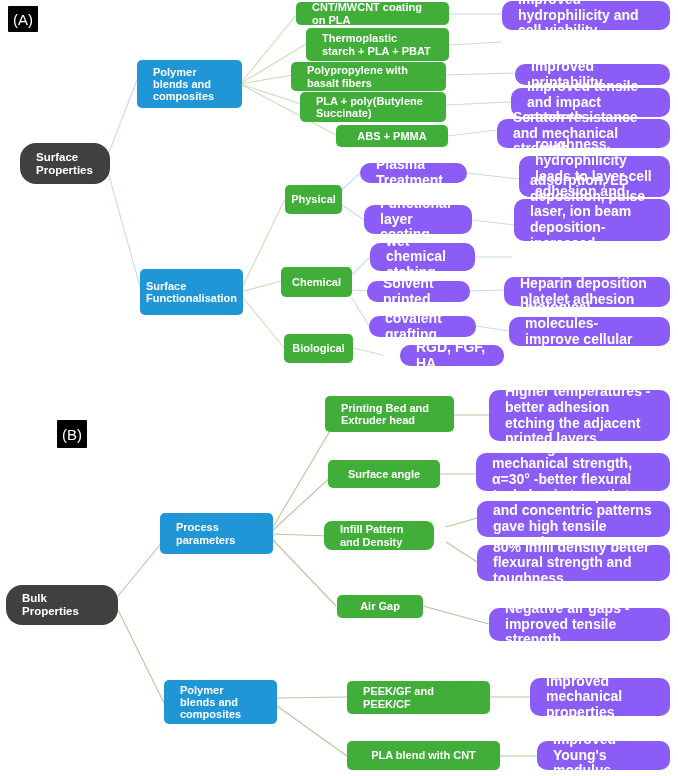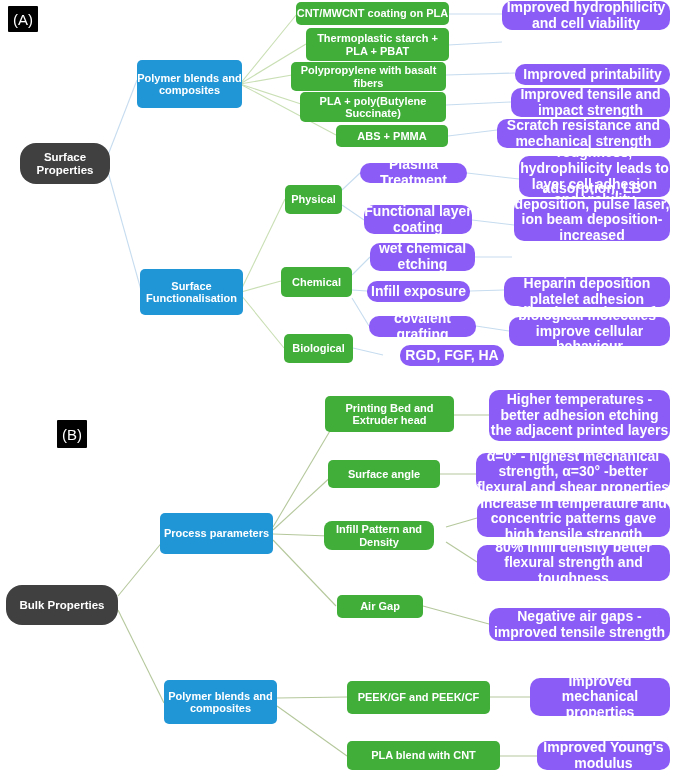--- a/index.html
+++ b/index.html
@@ -19,26 +19,26 @@
     left:0;top:0;
     width:678px;height:776px;
     pointer-events:none;
   }
   .node{
     position:absolute;
     box-sizing:border-box;
     display:flex;
     align-items:center;
     justify-content:center;
-    text-align:center;
+    text-align:left;
     color:#ffffff;
     font-weight:bold;
     line-height:1.12;
     border-radius:5px;
-    padding:1px 0;
+    padding:1px 16px;
     z-index:2;
   }
   .node.black{background:#404040;border-radius:16px;font-size:11.5px;}
   .node.lblue{background:#2196d6;font-size:11px;}
   .node.green{background:#40ae39;font-size:11px;}
   .node.dblue{background:#8b5cf6;font-size:14px;border-radius:10px;}
   .panel-label{
     position:absolute;
     background:#010101;
     color:#ffffff;
@@ -140,21 +140,21 @@
   <div class="node dblue" style="left:511px;top:88px;width:159px;height:29px;">Improved tensile and impact strength</div>
   <div class="node dblue" style="left:497px;top:119px;width:173px;height:29px;">Scratch resistance and mechanical strength</div>
 
   <div class="node green" style="left:285px;top:185px;width:57px;height:29px;">Physical</div>
   <div class="node green" style="left:281px;top:267px;width:71px;height:30px;">Chemical</div>
   <div class="node green" style="left:284px;top:334px;width:69px;height:29px;">Biological</div>
 
   <div class="node dblue" style="left:360px;top:163px;width:107px;height:20px;">Plasma Treatment</div>
   <div class="node dblue" style="left:364px;top:205px;width:108px;height:29px;">Functional layer coating</div>
   <div class="node dblue" style="left:370px;top:243px;width:105px;height:28px;">wet chemical etching</div>
-  <div class="node dblue" style="left:367px;top:281px;width:103px;height:21px;">Infill exposure</div>
+  <div class="node dblue" style="left:367px;top:281px;width:103px;height:21px;">Solvent printed</div>
   <div class="node dblue" style="left:369px;top:316px;width:107px;height:21px;">covalent grafting</div>
   <div class="node dblue" style="left:383px;top:345px;width:104px;height:21px;margin-left:17px;">RGD, FGF, HA</div>
 
   <div class="node dblue" style="left:519px;top:156px;width:151px;height:41px;">roughness, hydrophilicity leads to layer cell adhesion and viability</div>
   <div class="node dblue" style="left:514px;top:199px;width:156px;height:42px;">adsorption, LB deposition, pulse laser, ion beam deposition- increased hydrophilicity</div>
   <div class="node dblue" style="left:512px;top:244px;width:158px;height:29px;margin-top:34px;">surface functional groups and porosity</div>
   <div class="node dblue" style="left:504px;top:277px;width:166px;height:29px;">Heparin deposition platelet adhesion</div>
   <div class="node dblue" style="left:509px;top:317px;width:161px;height:29px;">biological molecules- improve cellular behaviour</div>
 
   <div class="panel-label" style="left:57px;top:420px;width:30px;height:28px;">(B)</div>

